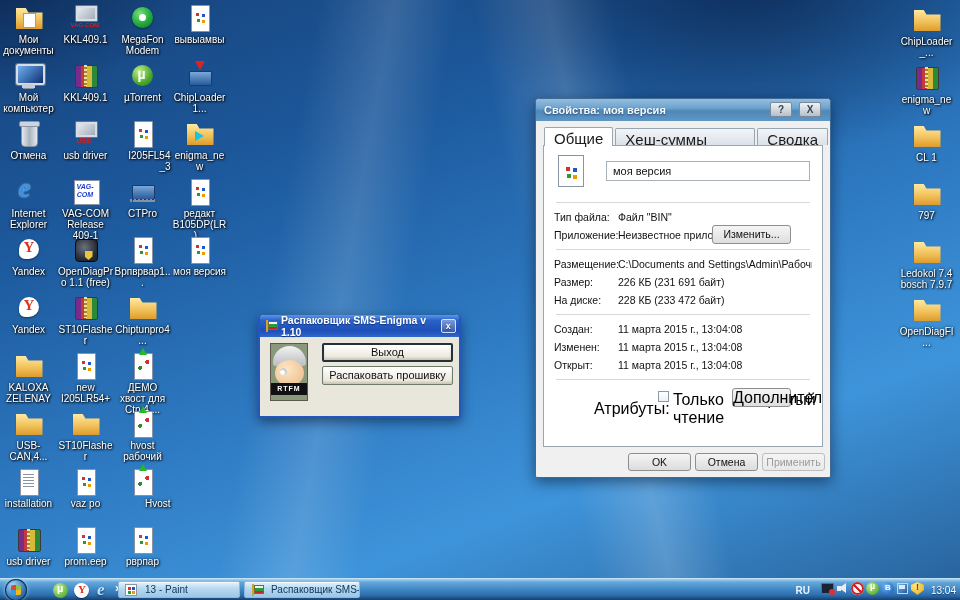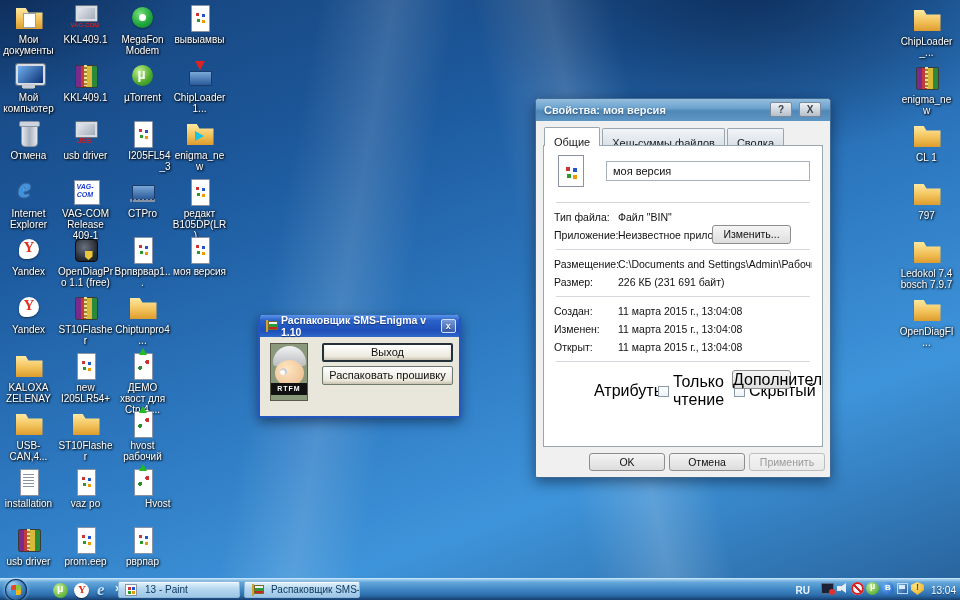--- a/index.html
+++ b/index.html
@@ -93,21 +93,21 @@
     background:#f0f0f0; border:1px solid #3f6a94; border-radius:4px 4px 2px 2px;
     box-shadow:0 4px 14px rgba(0,10,30,.5); font-size:11px; }
   #props-title { height:22px; border-radius:3px 3px 0 0; padding-left:8px; line-height:22px;
     background:linear-gradient(180deg,#94bddd 0%,#6ea4cf 40%,#4f88b8 55%,#5e96c4 100%);
     color:#f2f9ff; font-weight:bold; text-shadow:0 1px 2px #29496b; }
   .cap-btn { position:absolute; top:3px; width:22px; height:15px; border:1px solid #7a8a9a; border-radius:2px;
     background:linear-gradient(180deg,#eef2f5,#b6c0ca); color:#39424d; font-weight:bold; font-size:10px;
     text-align:center; line-height:14px; cursor:pointer; }
   #props-help { right:38px; } #props-close { right:9px; }
   #ptabs { position:absolute; left:8px; top:29px; height:18px; display:flex; }
-  .ptab { padding:8px 9px 0; margin-right:2px; font-size:11px; color:#1a1a1a; border:1px solid #98a6b2;
+  .ptab { padding:2px 9px 0; margin-right:2px; font-size:15px; color:#1a1a1a; border:1px solid #98a6b2;
     border-bottom:none; border-radius:2px 2px 0 0; background:linear-gradient(180deg,#f2f5f8,#dbe1e8); height:17px; }
   .ptab.active { background:#fff; height:19px; margin-top:-1px; position:relative; z-index:2; }
   #ppanel { position:absolute; left:7px; right:7px; top:46px; bottom:30px; background:#fff;
     border:1px solid #98a6b2; overflow:hidden; }
   #pname-row { display:flex; align-items:center; padding:9px 12px 10px 14px; }
   #pfile-icon { position:relative; width:26px; height:32px; background:#fff; border:1px solid #8a93a3; flex:none; }
   #pfile-icon::after { content:""; position:absolute; left:7px; top:11px; width:4px; height:4px; background:#cc3333;
     box-shadow:7px 1px 0 #2255cc, 1px 7px 0 #2a9a2a, 7px 8px 0 #ee9900; }
   #pname-input { flex:1; margin-left:22px; height:20px; border:1px solid #a8b0b8; padding:0 6px; font-size:11px;
     font-family:"Liberation Sans", sans-serif; color:#111; }
@@ -118,21 +118,21 @@
   .prow-btn { position:absolute; right:31px; top:-1px; width:79px; height:19px; font-size:10.5px; text-align:center;
     line-height:17px; border:1px solid #8e8e8e; border-radius:3px; background:linear-gradient(180deg,#f5f5f5,#dedede);
     cursor:pointer; }
   #pattrs { display:flex; align-items:center; padding:6px 10px 0 10px; font-size:16px; position:relative;margin-left:40px; }
   .cb { width:11px; height:11px; border:1px solid #8a9aa8; background:linear-gradient(180deg,#fff,#eef2f6);
     margin:0 4px 0 0; flex:none; }
   .cb-label { margin-right:10px; }
   #pattr-btn { position:absolute; right:31px; top:3px; width:59px; height:19px; text-align:center; line-height:17px;
     border:1px solid #8e8e8e; border-radius:3px; background:linear-gradient(180deg,#f5f5f5,#dedede); cursor:pointer; }
   #pfooter { position:absolute; right:5px; bottom:6px; display:flex; gap:4px; }
-  .pbtn { width:76px; height:18px; font-size:10.5px; text-align:center; line-height:16px; border:1px solid #8e8e8e;
+  .pbtn { width:63px; height:18px; font-size:10.5px; text-align:center; line-height:16px; border:1px solid #8e8e8e;
     border-radius:3px; background:linear-gradient(180deg,#f5f5f5,#dcdcdc); color:#111; cursor:pointer; }
   .pbtn.disabled { color:#9a9a9a; border-color:#bdbdbd; background:linear-gradient(180deg,#f4f4f4,#e9e9e9); }
   
   #enigma { position:absolute; left:258px; top:315px; width:203px; height:103px;
     background:#e9e6dc; border:2px solid #2456c0; border-top:none; border-radius:5px 5px 2px 2px;
     box-shadow:0 4px 12px rgba(0,10,30,.5); }
   #enigma-title { height:22px; border-radius:4px 4px 0 0; display:flex; align-items:center; padding:0 3px 0 5px;
     background:linear-gradient(180deg,#5a94ea 0%,#2a62c8 25%,#1e4fb8 70%,#2f67ca 100%);
     color:#fff; font-weight:bold; font-size:10.5px; text-shadow:0 1px 1px #12337a; }
   .flag-ico { position:relative; width:12px; height:12px; flex:none; margin-right:4px; }
@@ -432,38 +432,42 @@
           </div>
           <div class="psep"></div>
           <div class="prow">
             <span class="plabel">Размещение:</span>
             <span class="pvalue">C:\Documents and Settings\Admin\Рабочий стол</span>
           </div>
           <div class="prow">
             <span class="plabel">Размер:</span>
             <span class="pvalue">226 КБ (231 691 байт)</span>
           </div>
+          <div class="prow">
+            <span class="plabel">На диске:</span>
+            <span class="pvalue">228 КБ (233 472 байт)</span>
+          </div>
           <div class="psep"></div>
           <div class="prow">
             <span class="plabel">Создан:</span>
             <span class="pvalue">11 марта 2015 г., 13:04:08</span>
           </div>
           <div class="prow">
             <span class="plabel">Изменен:</span>
             <span class="pvalue">11 марта 2015 г., 13:04:08</span>
           </div>
           <div class="prow">
             <span class="plabel">Открыт:</span>
             <span class="pvalue">11 марта 2015 г., 13:04:08</span>
           </div>
         </div>
       <div class="psep"></div>
       <div id="pattrs">
         <span class="plabel">Атрибуты:</span>
-        <span id="pattr-cbs" style="display: flex; align-items: center;">
+        <span id="pattr-cbs" style="display: flex; ">
             <span class="cb"></span>
             <span class="cb-label">Только чтение</span>
             <span class="cb"></span>
             <span class="cb-label">Скрытый</span>
           </span>
         <span id="pattr-btn">Дополнительно</span>
       </div>
     </div>
     <div id="pfooter">
         <div class="pbtn">OK</div>

